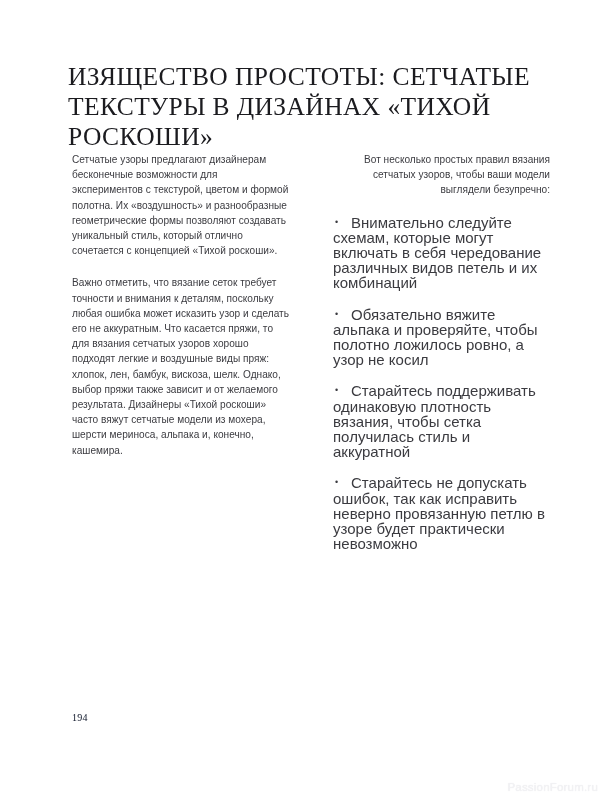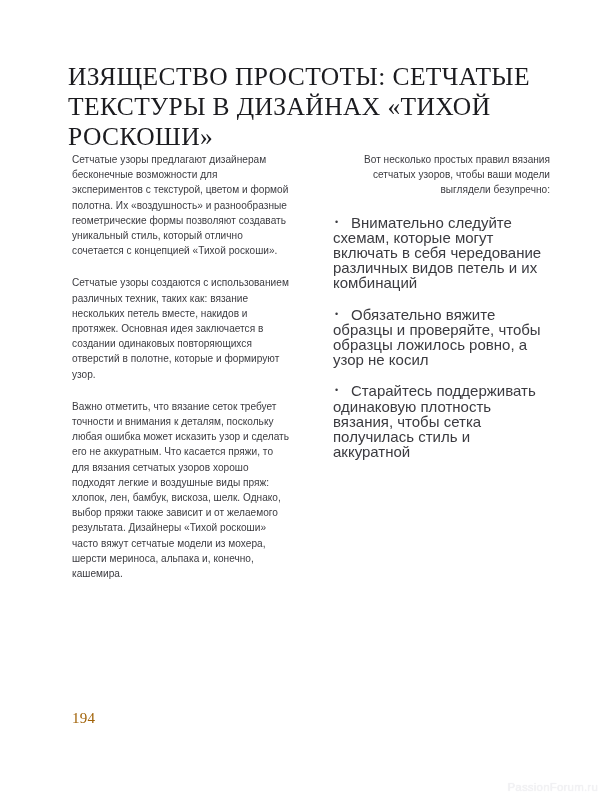--- a/index.html
+++ b/index.html
@@ -104,23 +104,23 @@
   .closing {
     margin-top: 22px;
   }
 
   
   .page-number {
     position: absolute;
     left: 72px;
     top: 710px;
     font-family: "Liberation Serif", "DejaVu Serif", serif;
-    font-size: 15px;
+    font-size: 10px;
     line-height: 16px;
-    color: #a16207;
+    color: #0f172a;
     letter-spacing: 0.3px;
   }
 
   
   .watermark {
     position: absolute;
     right: 12px;
     bottom: 7px;
     font-family: "Liberation Sans", sans-serif;
     font-size: 11.5px;
@@ -137,31 +137,31 @@
 
   <div class="title-block">
     <h1 class="title">ИЗЯЩЕСТВО ПРОСТОТЫ: СЕТЧАТЫЕ
 ТЕКСТУРЫ В ДИЗАЙНАХ «ТИХОЙ РОСКОШИ»</h1>
   </div>
 
   <div class="columns">
 
     <div class="col">
       <p class="body">Сетчатые узоры предлагают дизайнерам бесконечные возможности для экспериментов с текстурой, цветом и формой полотна. Их «воздушность» и разнообразные геометрические формы позволяют создавать уникальный стиль, который отлично сочетается с концепцией «Тихой роскоши».</p>
-      <p class="body">Сетчатые узоры создаются с использованием различных техник, таких как: вязание нескольких петель вместе, накидов и протяжек. Основная идея заключается в создании одинаковых повторяющихся отверстий в полотне, которые и формируют узор.</p>
       <p class="body">Важно отметить, что вязание сеток требует точности и внимания к деталям, поскольку любая ошибка может исказить узор и сделать его не аккуратным. Что касается пряжи, то для вязания сетчатых узоров хорошо подходят легкие и воздушные виды пряж: хлопок, лен, бамбук, вискоза, шелк. Однако, выбор пряжи также зависит и от желаемого результата. Дизайнеры «Тихой роскоши» часто вяжут сетчатые модели из мохера, шерсти мериноса, альпака и, конечно, кашемира.</p>
     </div>
 
     <div class="col-right">
       <p class="body intro">Вот несколько простых правил вязания сетчатых узоров, чтобы ваши модели выглядели безупречно:</p>
 
       <ul class="bullets">
         <li class="bullet">Внимательно следуйте схемам, которые могут включать в себя чередование различных видов петель и их комбинаций</li>
-        <li class="bullet">Обязательно вяжите образцы и проверяйте, чтобы образцы ложилось ровно, а узор не косил</li>
+        <li class="bullet">Обязательно вяжите альпака и проверяйте, чтобы полотно ложилось ровно, а узор не косил</li>
         <li class="bullet">Старайтесь поддерживать одинаковую плотность вязания, чтобы сетка получилась стиль и аккуратной</li>
+        <li class="bullet">Старайтесь не допускать ошибок, так как исправить неверно провязанную петлю в узоре будет практически невозможно</li>
       </ul>
 
     </div>
 
   </div>
 
   <div class="page-number">194</div>
 
   <div class="watermark">PassionForum.ru</div>
 

